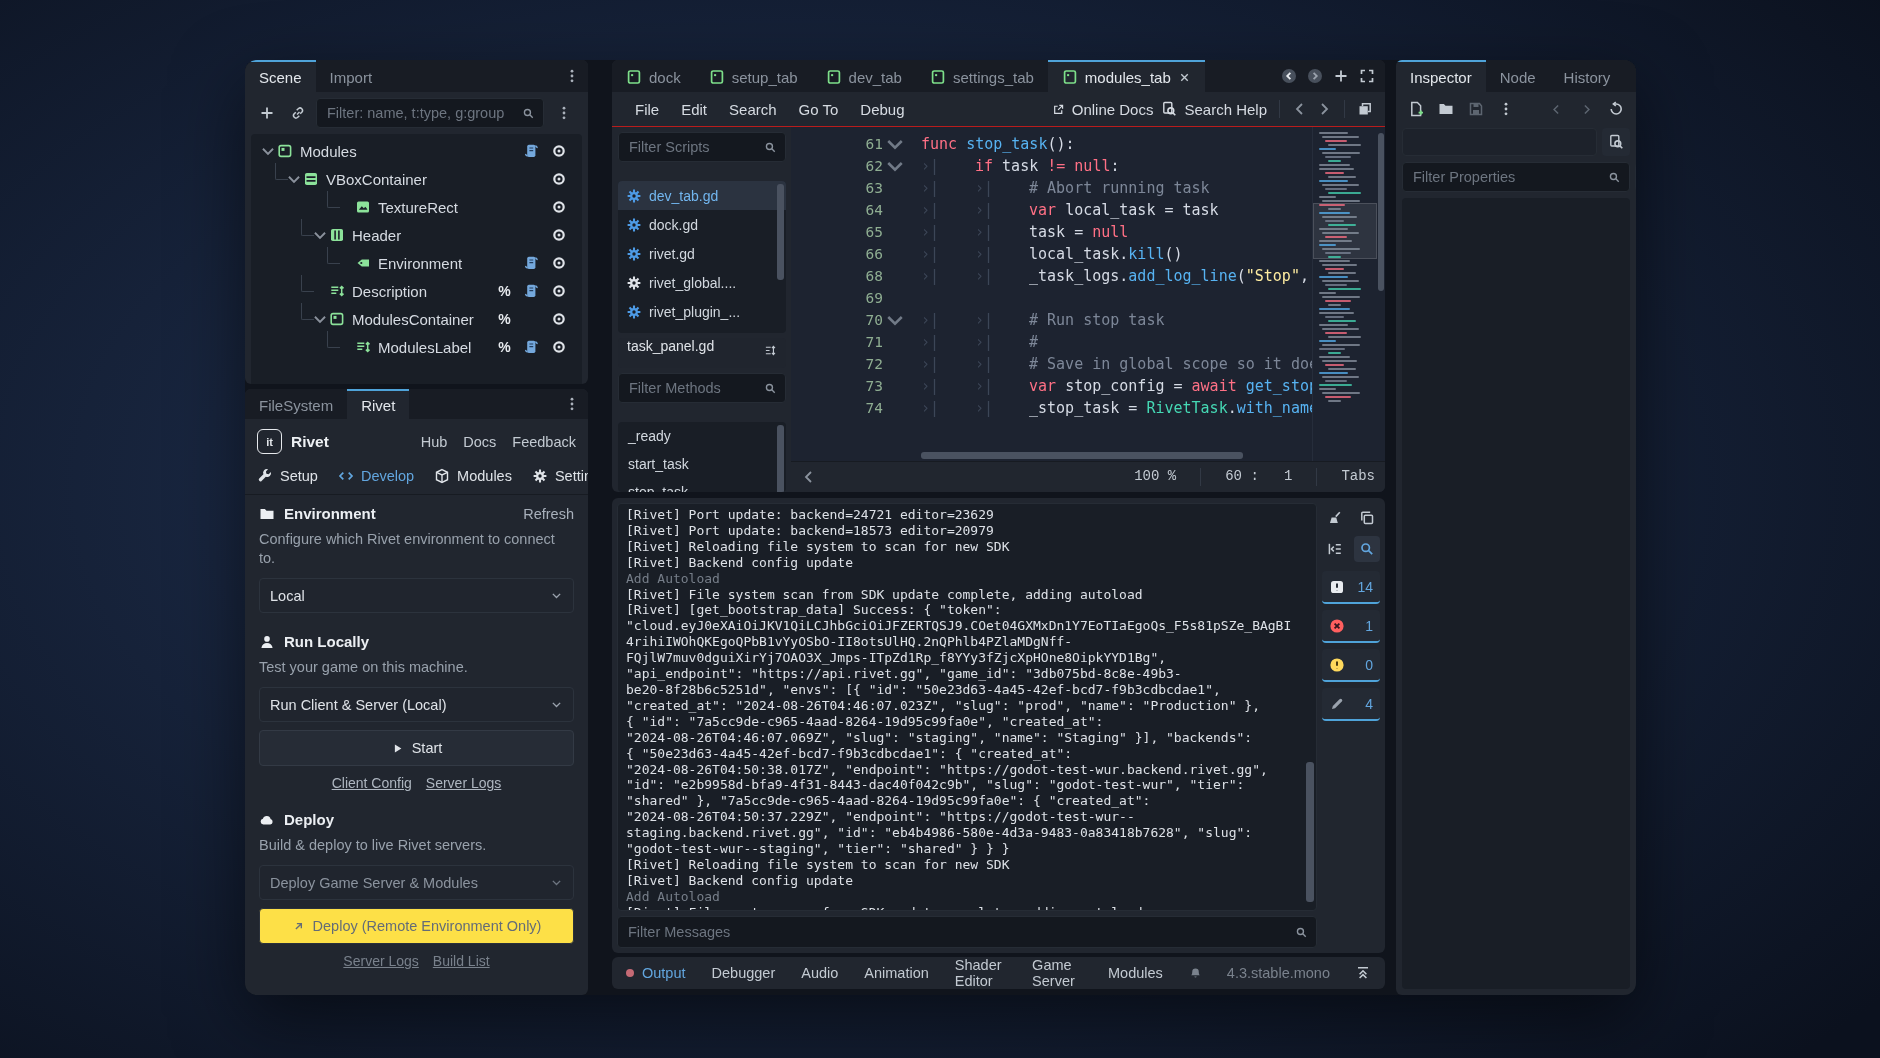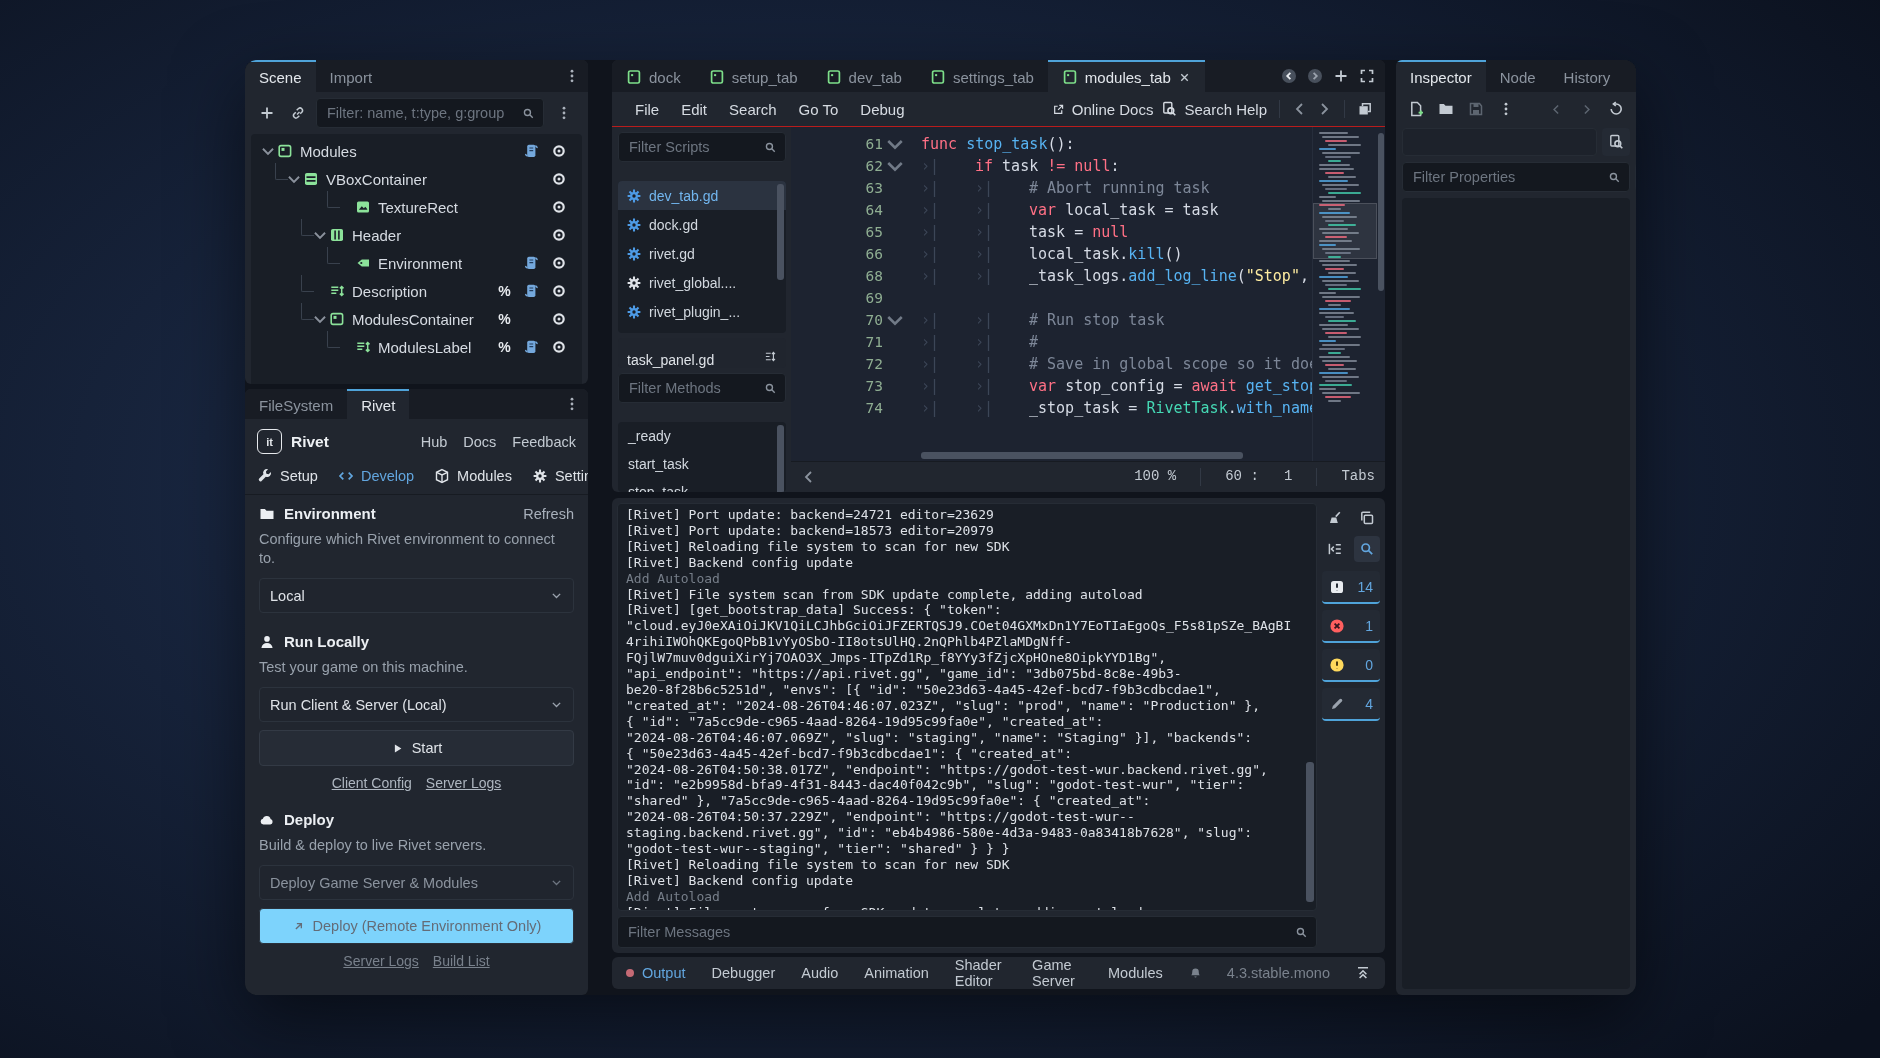--- a/index.html
+++ b/index.html
@@ -31,21 +31,21 @@
   .input{display:flex;align-items:center;background:var(--inset);border-radius:4px;
     padding:0 8px;height:30px;gap:6px;border:1px solid #262c35;}
   .input input{flex:1;background:transparent;border:0;outline:none;color:#dfe3e8;
     font-family:inherit;font-size:14.5px;min-width:0;}
   .input input::placeholder{color:#6d7580;}
   .select{display:flex;align-items:center;background:#20252e;border:1px solid #2c333d;border-radius:4px;
     height:33px;padding:0 10px;font-size:14.5px;color:#dfe3e8;justify-content:space-between;}
   .select.dim{color:#8b939e;}
   .btn{display:flex;align-items:center;justify-content:center;gap:8px;background:var(--btn);
     border:1px solid var(--border);border-radius:4px;height:34px;font-size:14.5px;color:#e0e4e9;}
-  .btn.disabled{background:#7dd3fc;border-color:#2a303a;color:#646c77;}
+  .btn.disabled{background:#fde047;border-color:#2a303a;color:#646c77;}
   
   .scene-dock{left:0;top:0;width:343px;height:324px;}
   .scene-toolbar{display:flex;align-items:center;gap:4px;padding:6px 8px 4px 8px;}
   .scene-toolbar .input{flex:1;height:28px;}
   .tree{margin:2px 6px 6px 6px;background:#191e26;border-radius:4px;height:252px;overflow:hidden;padding-top:3px;}
   .trow{display:flex;align-items:center;height:28px;position:relative;padding-right:10px;}
   .trow .twisty{width:18px;display:flex;justify-content:center;color:#8a919c;flex:none;}
   .trow .nlabel{margin-left:7px;color:#d6dbe2;font-size:15px;white-space:nowrap;overflow:hidden;flex:1;}
   .tguide{position:absolute;width:12px;height:16px;border-left:1px solid #39414d;border-bottom:1px solid #39414d;
     top:-2px;border-bottom-left-radius:2px;}
@@ -82,21 +82,21 @@
   .vdiv{width:1px;height:18px;background:#323945;margin:0 4px;}
   .sbody{flex:1;display:flex;min-height:0;}
   .subpanel{width:168px;flex:none;display:flex;flex-direction:column;padding:5px 5px 0 6px;gap:5px;}
   .subpanel .input{height:28px;}
   .listbox{background:#191e26;border-radius:4px;overflow:hidden;position:relative;margin-top:14px;}
   .scripts-list{height:152px;}
   .methods-list{flex:1;}
   .lrow{display:flex;align-items:center;gap:7px;height:29px;padding:0 8px;color:#d2d8df;font-size:14px;white-space:nowrap;}
   .lrow.sel{background:#2b3340;color:#72b6ef;}
   .mrow{height:28px;display:flex;align-items:center;padding:0 10px;color:#d2d8df;font-size:14px;}
-  .curscript{display:flex;align-items:flex-end;background:#20252e;border-radius:4px;height:30px;
+  .curscript{display:flex;align-items:flex-start;background:#20252e;border-radius:4px;height:30px;
     padding:0 4px 0 9px;font-size:14px;color:#dfe3e8;justify-content:space-between;}
   .vscroll{position:absolute;right:2px;top:3px;width:7px;border-radius:3px;background:#4a5260;}
   .codewrap{flex:1;position:relative;background:var(--codebg);min-width:0;display:flex;flex-direction:column;}
   .codearea{flex:1;position:relative;overflow:hidden;padding-top:6px;}
   .cline{display:flex;align-items:center;height:22px;white-space:pre;
     font-family:"DejaVu Sans Mono",monospace;font-size:15px;}
   .cline .ln{width:92px;text-align:right;color:#8fae92;flex:none;font-size:14.5px;}
   .cline .fold{width:24px;display:flex;justify-content:center;color:#717a87;flex:none;}
   .cline .codetext{padding-left:14px;}
   .tabmark{display:inline-block;width:54px;color:#3c4657;}

